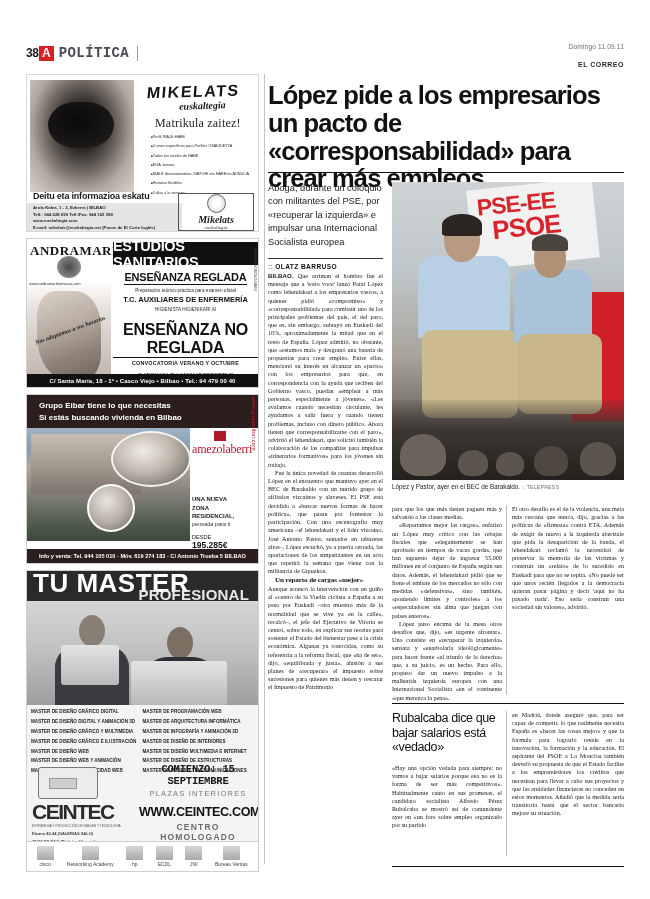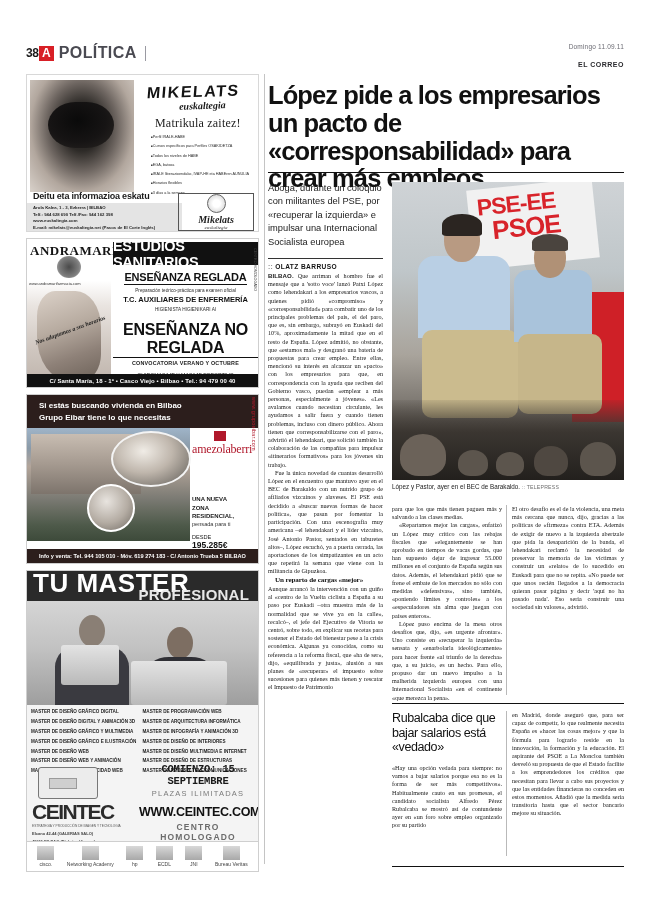--- a/index.html
+++ b/index.html
@@ -44,23 +44,23 @@
     font-family: "Liberation Sans", sans-serif;
     font-weight: bold;
     font-size: 12px;
     width: 15px; height: 15px;
     display: flex;
     align-items: center;
     justify-content: center;
     margin-right: 5px;
   }
   .section-name {
-    font-family: Liberation Sans, sans-serif;
+    font-family: Liberation Mono, monospace;
     font-weight: bold;
-    font-size: 16px;
+    font-size: 14px;
     color: #4a4a52;
     letter-spacing: 0.4px;
   }
   .section-rule {
     width: 1px;
     height: 15px;
     background: #9a9aa2;
     margin-left: 8px;
   }
   .masthead-right {
@@ -584,22 +584,22 @@
 
         </div>
         
       </div>
       <div class="ad2-vert">CENTRO HOMOLOGADO</div>
       <div class="ad2-foot">C/ Santa María, 18 - 1º • Casco Viejo • Bilbao • Tel.: 94 479 00 40</div>
     </div>
 
     <div class="ad ad3">
       <div class="ad3-band">
+        <div>Grupo Eibar tiene lo que necesitas</div>
         <div>Si estás buscando vivienda en Bilbao</div>
-        <div>Grupo Eibar tiene lo que necesitas</div>
       </div>
       <div class="ad3-photo"></div>
       <div class="ad3-inset"></div>
       <div class="ad3-side">
         <div class="ad3-brandbox">
           <div class="ad3-dot"></div>
           <div class="ad3-brand">amezolaberri</div>
         </div>
         <div class="ad3-desc">
           <div class="l1">UNA NUEVA</div>
@@ -654,21 +654,21 @@
         <div class="ad4-logo">
           <div class="kbd"></div>
           <div class="nm">CEINTEC</div>
           <div class="tag">ESTRATEGIA Y PRODUCCIÓN DE IMAGEN Y TECNOLOGÍA</div>
           <div class="adr">Elcano 42-44 (GALERIAS SALO)</div>
           <div class="adr">48011 BILBAO (Bizkaia - Vizcaya)</div>
           <div class="adr">e-mail: ceintec@ceintec.com</div>
         </div>
         <div class="ad4-right">
           <div class="ad4-start">COMIENZO: 15 SEPTIEMBRE</div>
-          <div class="ad4-plaz">PLAZAS ILIMITADAS</div>
+          <div class="ad4-plaz">PLAZAS INTERIORES</div>
           <div class="ad4-web">WWW.CEINTEC.COM</div>
           <div class="ad4-homo">CENTRO HOMOLOGADO</div>
         </div>
       </div>
       <div class="ad4-partners">
         <div class="pt"><div class="sq"></div><span>cisco.</span></div>
         <div class="pt"><div class="sq"></div><span>Networking Academy</span></div>
         <div class="pt"><div class="sq"></div><span>hp</span></div>
         <div class="pt"><div class="sq"></div><span>ECDL</span></div>
         <div class="pt"><div class="sq"></div><span>JNI</span></div>

